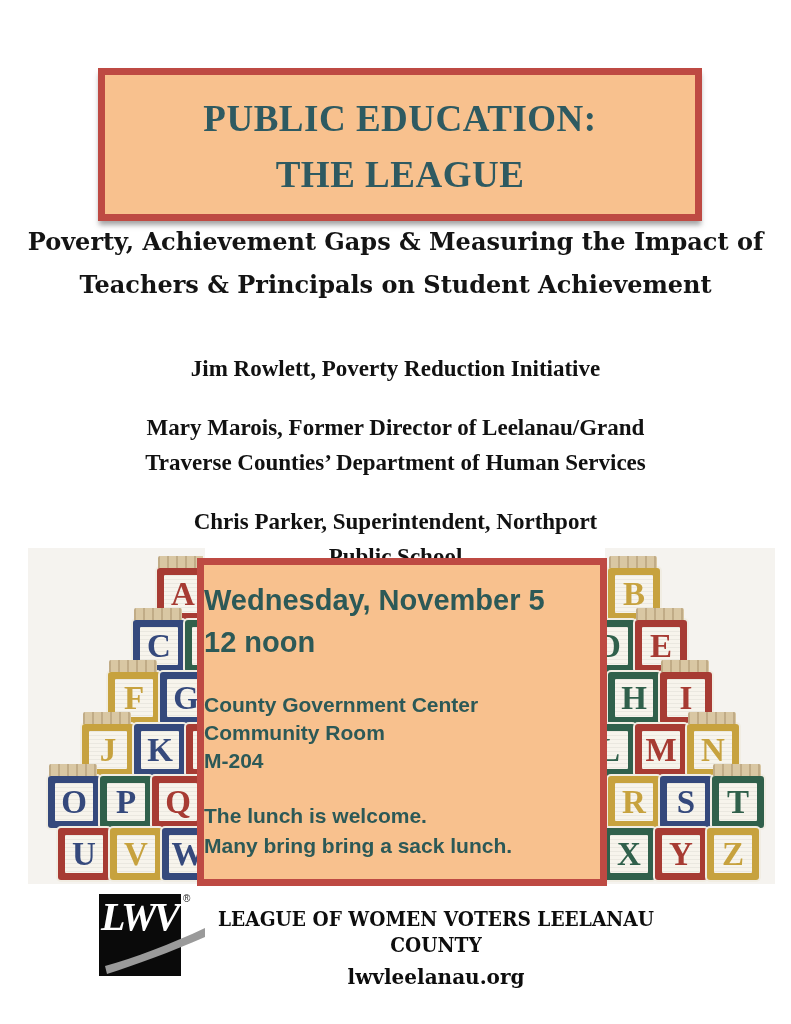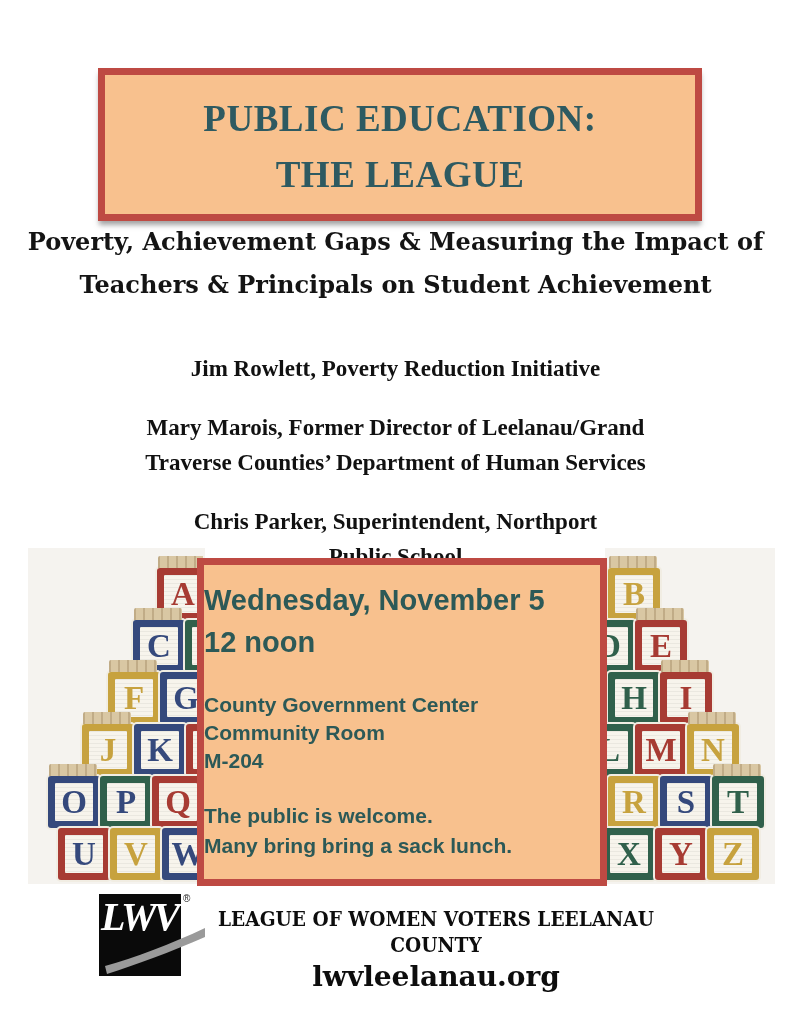--- a/index.html
+++ b/index.html
@@ -99,21 +99,21 @@
   .event-venue{margin-top:28px;font-size:21px;line-height:28px;}
   .event-note{margin-top:26px;font-size:21px;line-height:30px;}
 
   
   .footer-logo{position:absolute;left:99px;top:892px;z-index:4;}
   .footer-text{
     position:absolute;left:190px;top:906px;width:492px;text-align:center;z-index:4;
     font-family:"DejaVu Serif",serif;font-weight:700;color:#0d0d0d;
   }
   .org-name{font-size:20px;line-height:26px;transform:scaleX(.93);transform-origin:center;}
-  .website{font-size:28px;line-height:28px;margin-top:5px;}
+  .website{font-size:20px;line-height:28px;margin-top:5px;}
 </style>
 </head>
 <body>
 
 <div class="page">
 
   <div class="banner">
     <div class="banner-title">
       <div>PUBLIC EDUCATION:</div>
       <div>THE LEAGUE</div>
@@ -298,21 +298,21 @@
 
   <div class="event-box">
     <div class="event-date">Wednesday, November 5</div>
     <div class="event-time">12 noon</div>
     <div class="event-venue">
       <div>County Government Center</div>
       <div>Community Room</div>
       <div>M-204</div>
     </div>
     <div class="event-note">
-      <div>The public is welcome.</div>
+      <div>The lunch is welcome.</div>
       <div>Many bring bring a sack lunch.</div>
     </div>
   </div>
 
   <svg class="footer-logo" width="110" height="84" viewBox="0 0 110 84" style="overflow:visible;">
     <rect x="0" y="2" width="82" height="82" fill="#0a0a0a"></rect>
     <text x="2" y="38" fill="#ffffff" font-family="Liberation Serif, serif" font-size="40" font-weight="bold" font-style="italic" letter-spacing="-3">LWV</text>
     <path d="M6 74 C 35 66, 72 52, 106 36 L 106 45 C 72 60, 36 73, 8 82 Z" fill="#9a9a9a"></path>
     <text x="84" y="10" fill="#222" font-size="10" font-family="Liberation Sans, sans-serif">®</text>
   </svg>

